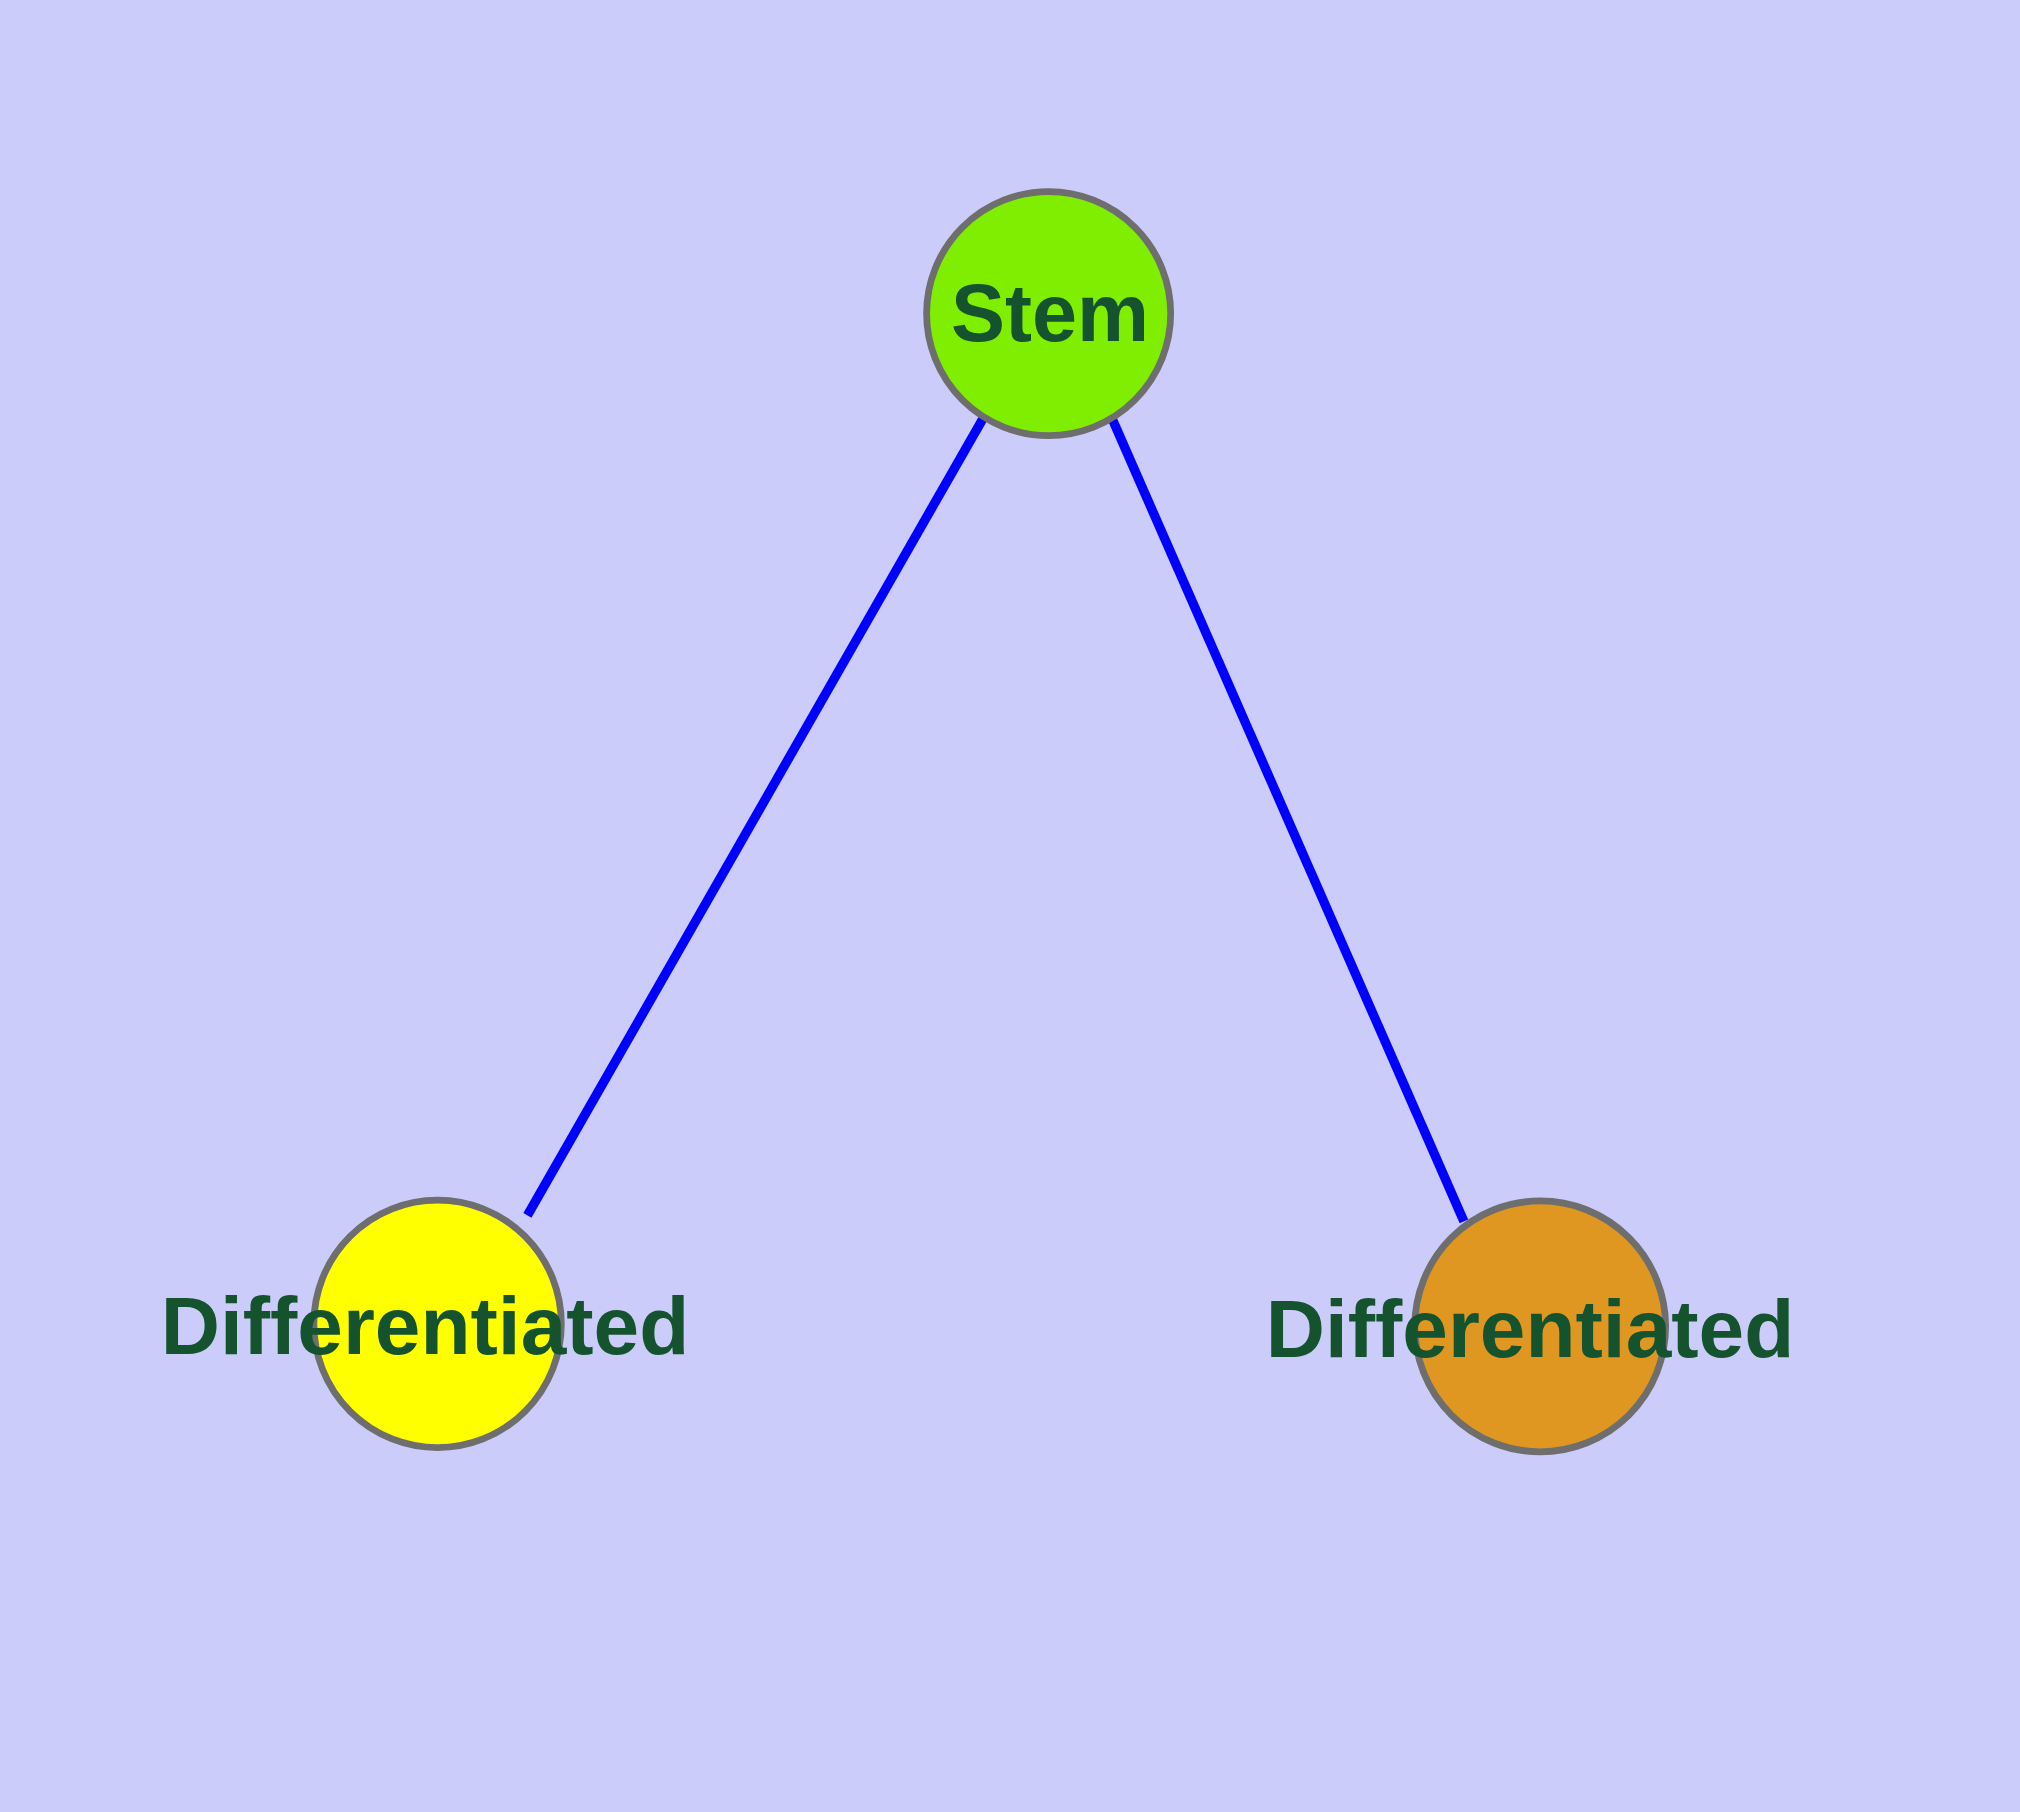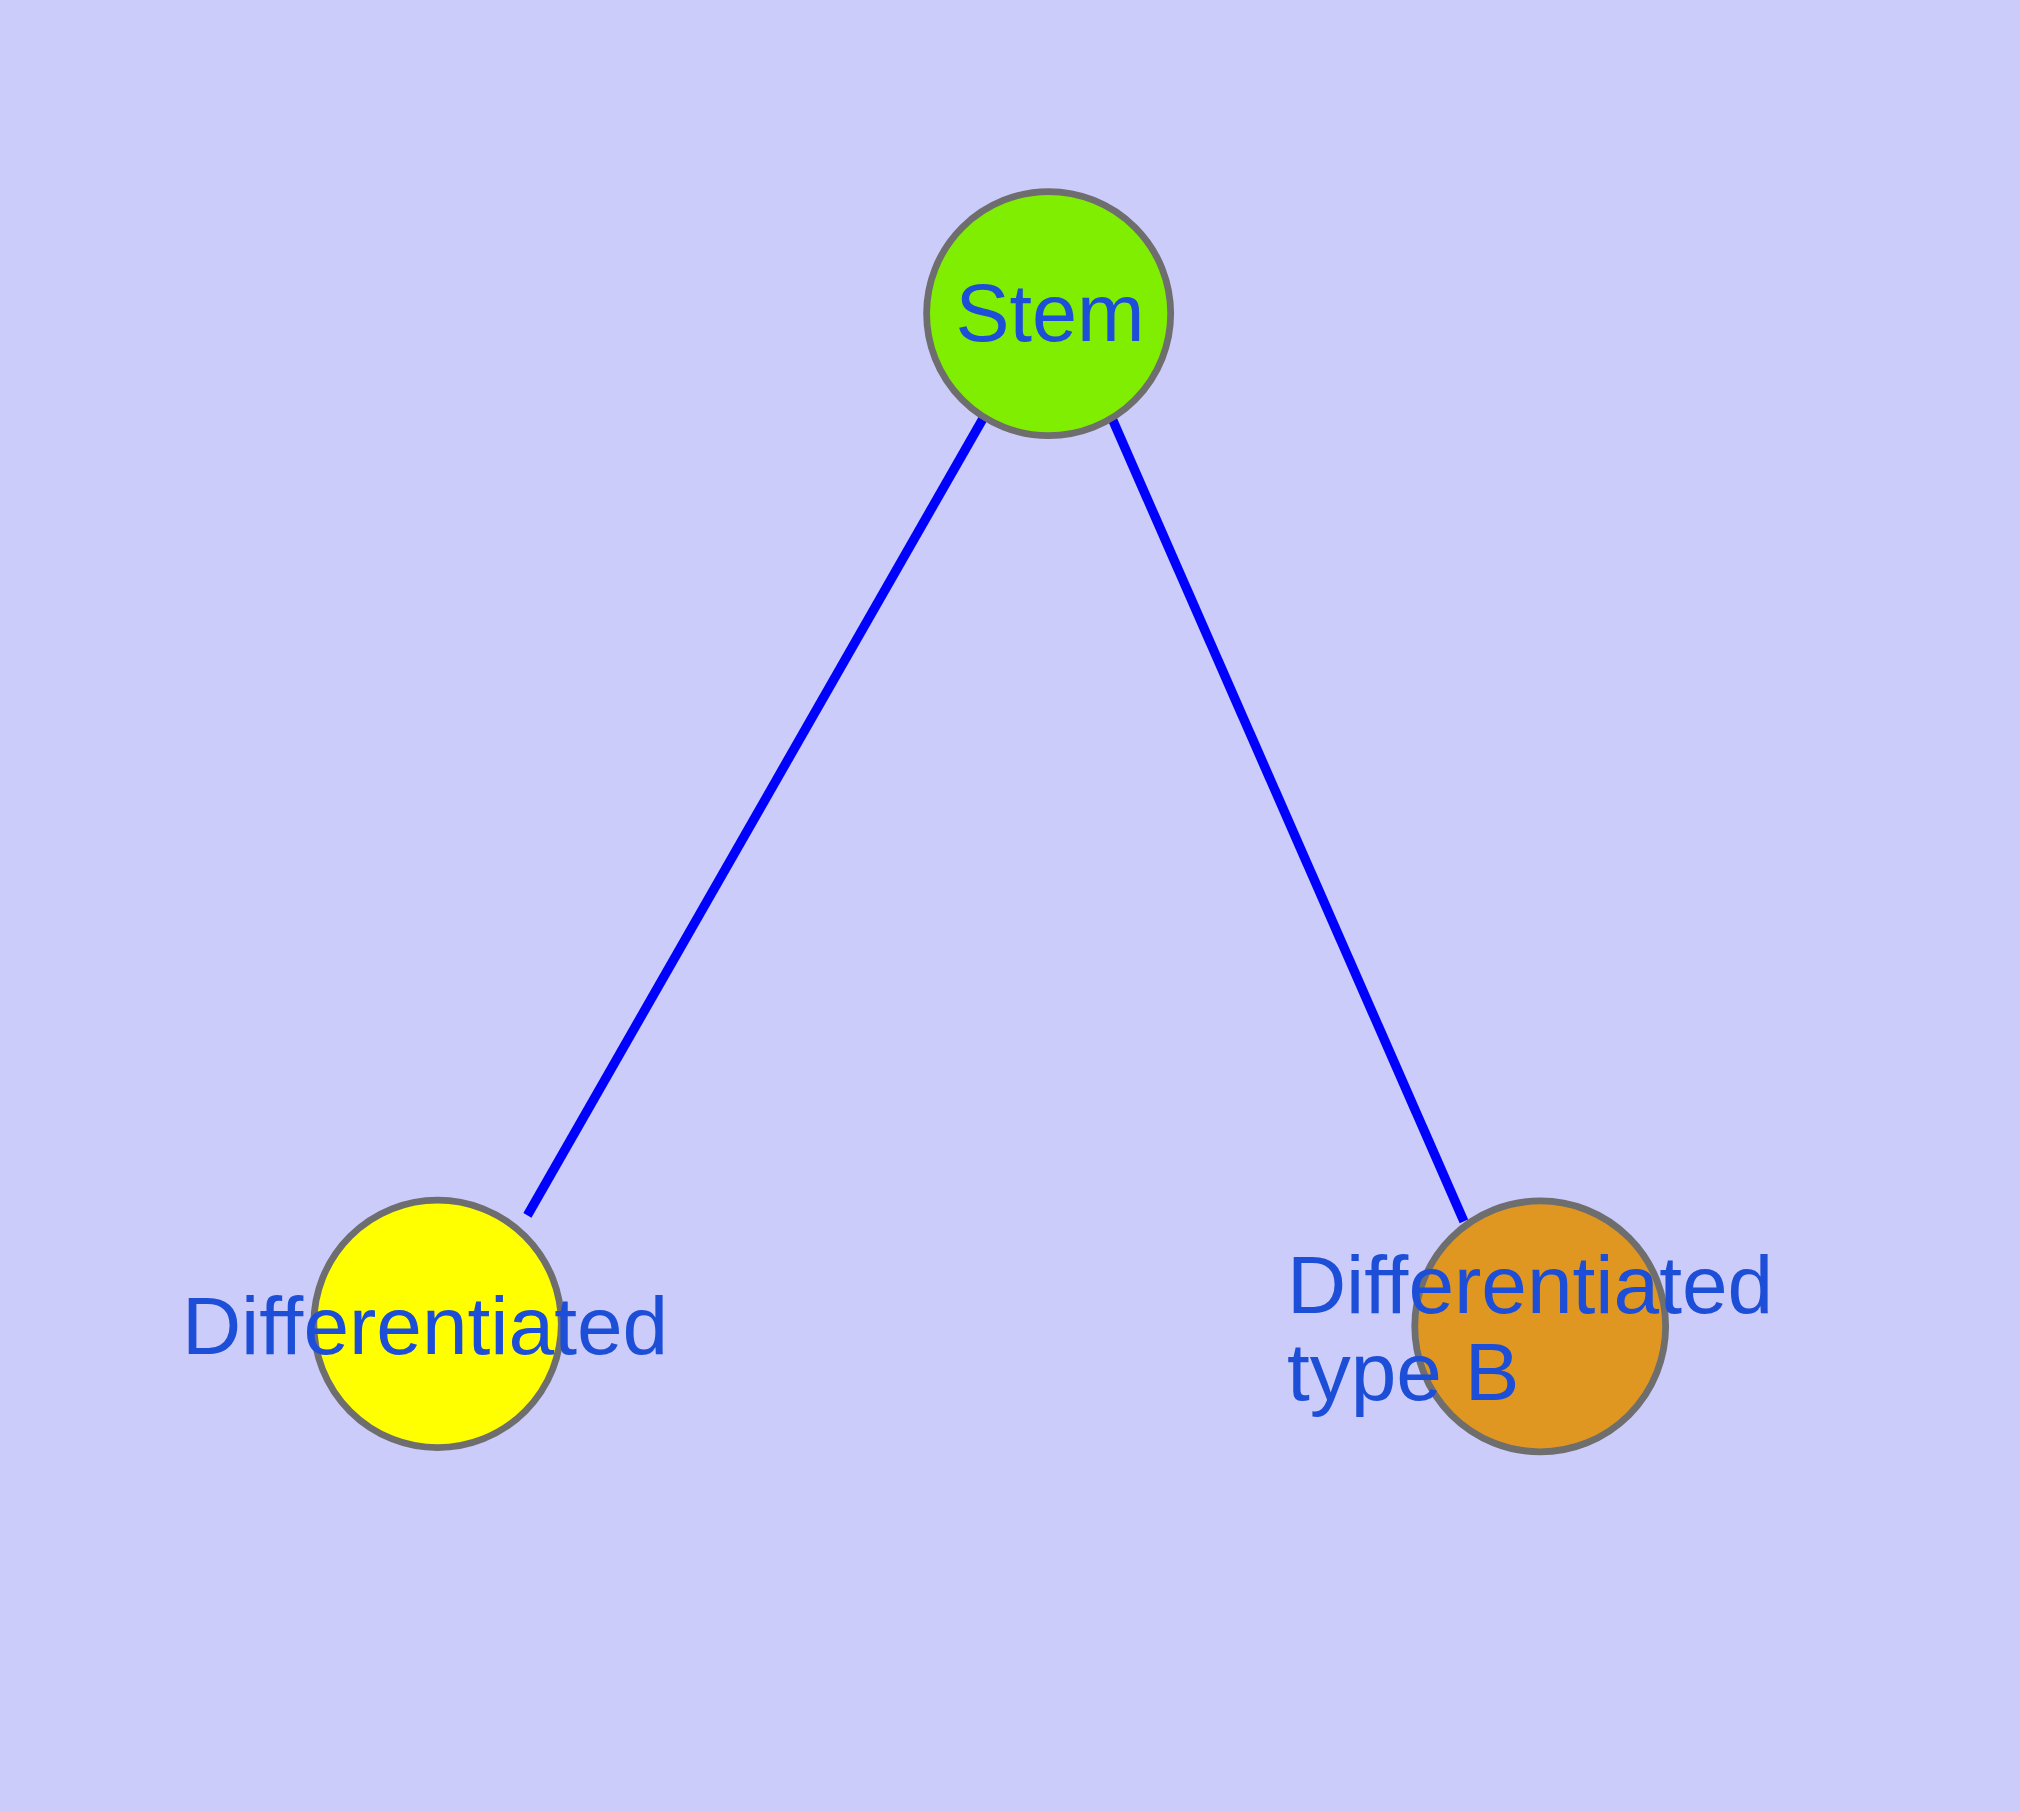--- a/index.html
+++ b/index.html
@@ -20,24 +20,24 @@
   }
   #graph-svg {
     position: absolute;
     top: 0;
     left: 0;
     width: 2021px;
     height: 1812px;
   }
   .node-label {
     position: absolute;
-    color: #1d4ed8;
+    color: #14532d;
     font-family: "Liberation Sans", sans-serif;
-    font-weight: normal;
-    text-align: left;
+    font-weight: bold;
+    text-align: center;
     line-height: 1.06;
     white-space: nowrap;
     pointer-events: none;
     -webkit-font-smoothing: antialiased;
   }
   #label-stem {
     font-size: 81px;
     left: 1050px;
     top: 314px;
     transform: translate(-50%, -50%);
@@ -75,17 +75,16 @@
   <div class="node-label" id="label-stem">
     <div>Stem</div>
   </div>
 
   <div class="node-label" id="label-type-a">
     <div>Differentiated</div>
   </div>
 
   <div class="node-label" id="label-type-b">
     <div>Differentiated</div>
-    <div>type B</div>
   </div>
 
 </div>
 
 
 </body></html>

